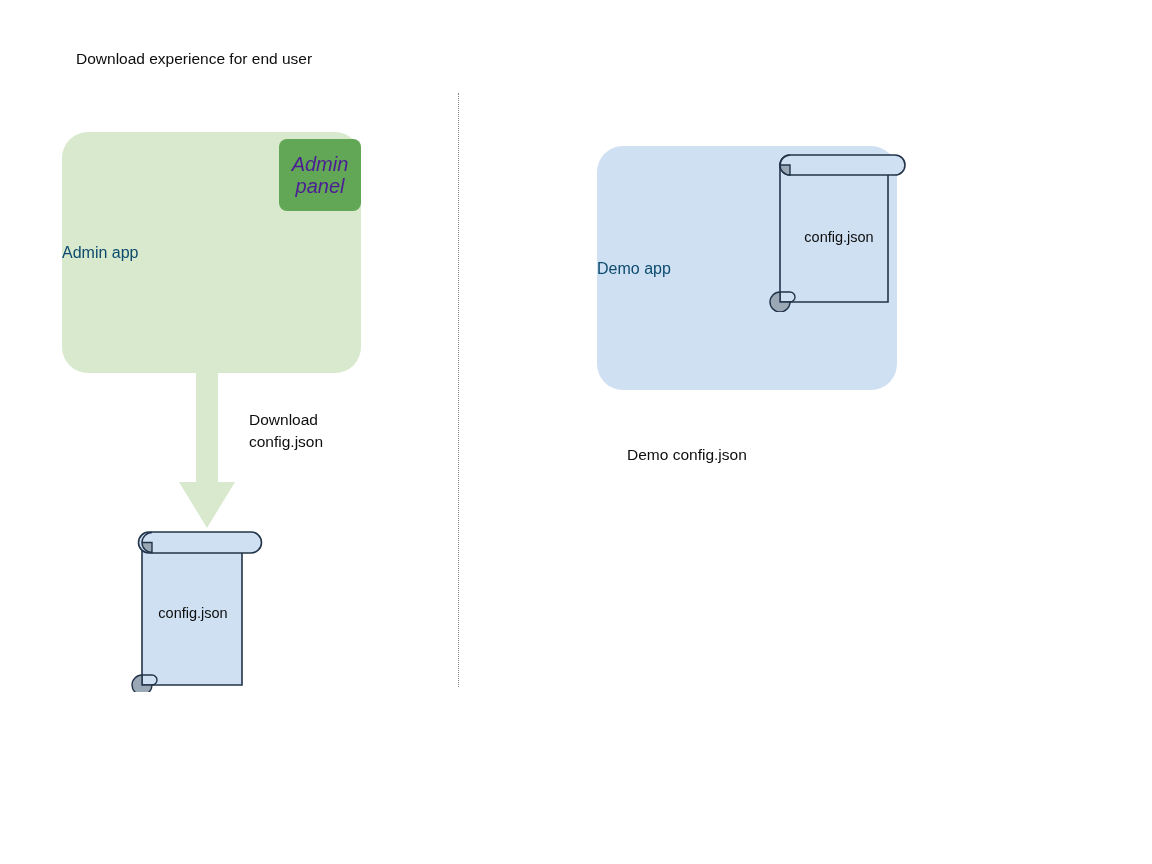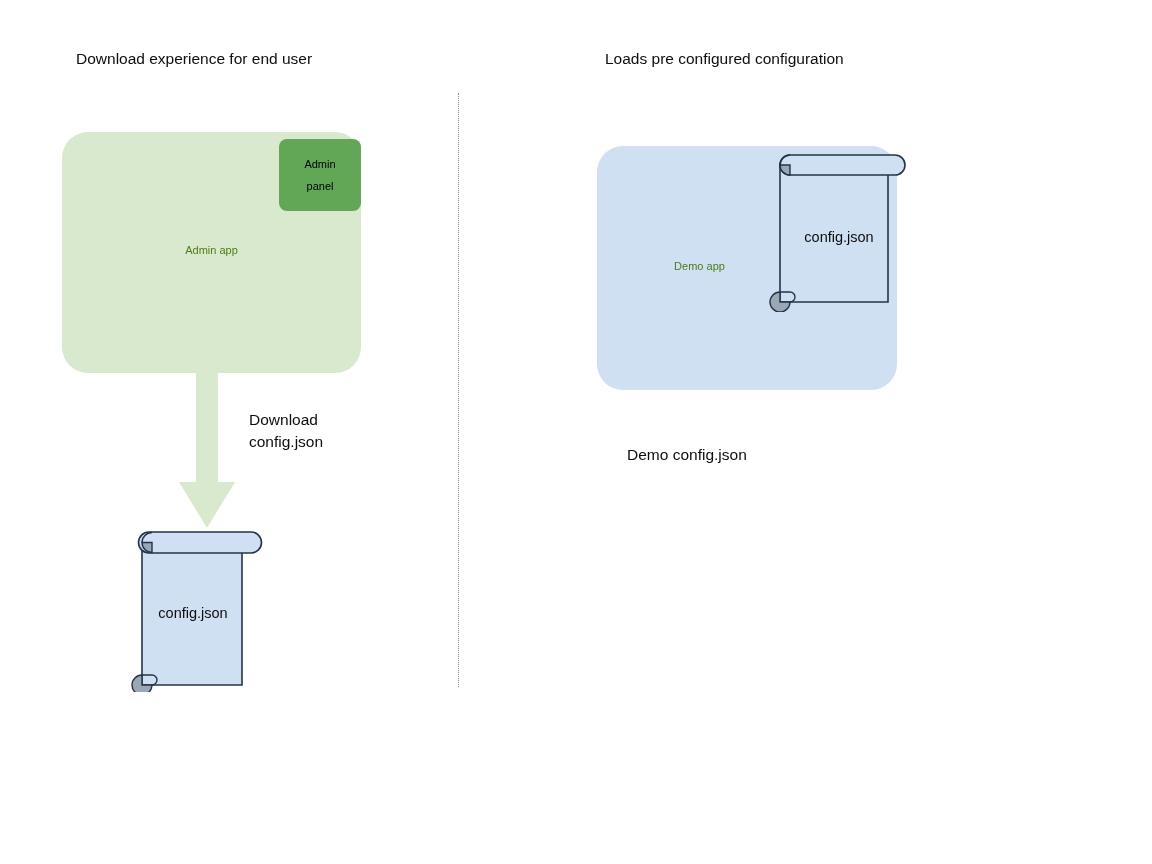--- a/index.html
+++ b/index.html
@@ -43,41 +43,41 @@
   
   .app-box {
     position: absolute;
     border-radius: 26px;
   }
   .app-box.green  { background: #d9e9cd; }
   .app-box.blue   { background: #cfe0f3; }
 
   .app-box-label {
     position: absolute;
-    font-size: 11px;
-    color: #4d7c0f;
+    font-size: 16px;
+    color: #0c4a6e;
     white-space: pre;
-    text-align: center;
   }
 
   
   .admin-panel {
     position: absolute;
     background: #62a755;
     border-radius: 8px;
     display: flex;
     align-items: center;
     justify-content: center;
   }
   .admin-panel-label {
-    font-size: 11px;
+    font-size: 20px;
     line-height: 22px;
-    color: #000000;
+    color: #4c1d95;
     text-align: center;
     white-space: pre-line;
+    font-style: italic;
   }
 
   
   .block-arrow {
     position: absolute;
   }
 
   
   .doc {
     position: absolute;
@@ -123,21 +123,20 @@
     <path d="M24,14.5 A10,10 0 0 1 34,4.5" fill="none" stroke="#23344a" stroke-width="1.4"></path>
 
     <path d="M24,147 A10,10 0 1 0 34,157 L24,157 Z" fill="#9aa7b4" stroke="#23344a" stroke-width="1.4"></path>
     <path d="M24,147 L34,147 A5,5 0 0 1 34,157" fill="none" stroke="#23344a" stroke-width="1.4"></path>
   </svg>
 
   <div class="doc-label" style="left:118px; top:605px; width:150px;">config.json</div>
 
   <div class="divider" style="left:458px; top:93px; height:594px;"></div>
 
-  <div class="label title" style="left:605px; top:49px;">Loads pre configured configuration</div>
 
   <div class="app-box blue" style="left:597px; top:146px; width:300px; height:244px;"></div>
 
   <div class="app-box-label" style="left:597px; top:260px; width:205px;">Demo app</div>
 
   <svg class="doc" style="left:764px; top:152px;" width="150" height="160" viewBox="0 0 150 160">
 
     <path d="M16,12 L124,12 L124,150 L16,150 Z" fill="#cfe0f3" stroke="#23344a" stroke-width="1.6"></path>
 
     <path d="M26,3 L131,3 A10,10 0 0 1 131,23 L26,23 A10,10 0 0 1 26,3 Z" fill="#cfe0f3" stroke="#23344a" stroke-width="1.6"></path>

